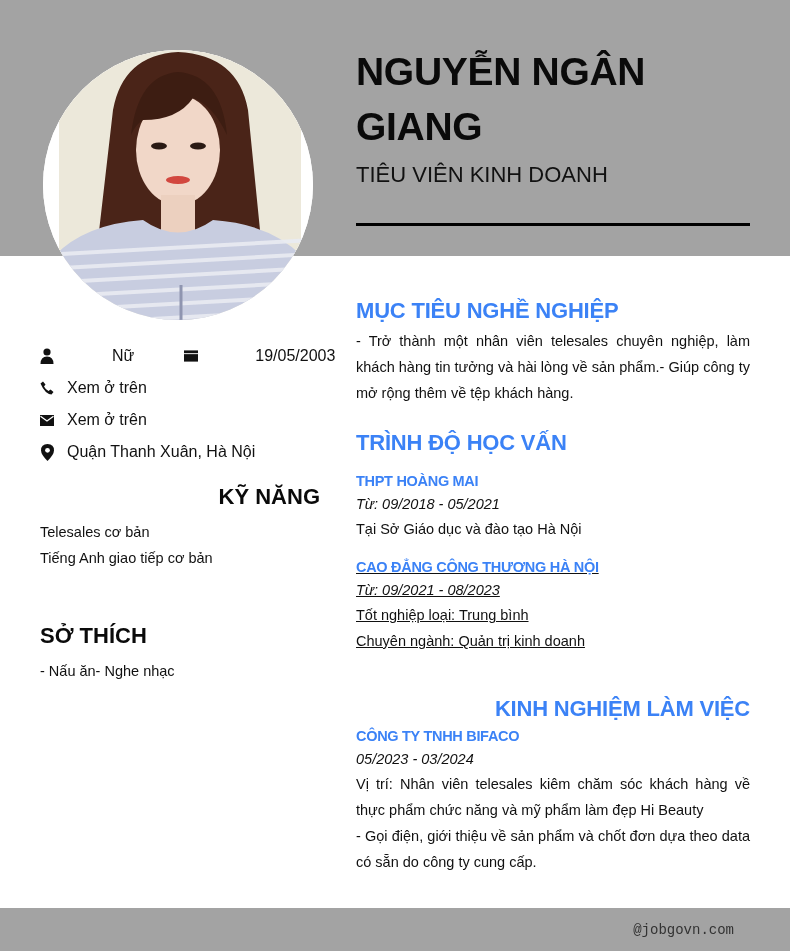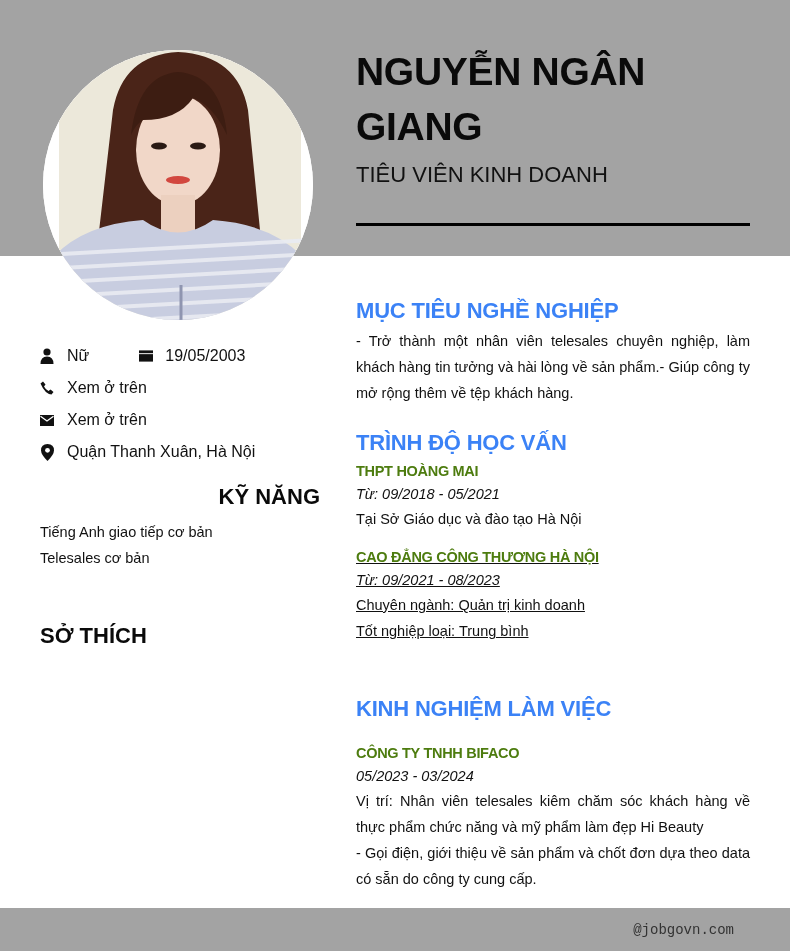--- a/index.html
+++ b/index.html
@@ -15,49 +15,49 @@
   .photo svg { width: 100%; height: 100%; display: block; }
 
   
   .name { position: absolute; left: 356px; top: 44px; width: 400px; font-size: 39px; line-height: 55px; font-weight: 700; color: #0a0a0a; letter-spacing: -0.3px; }
   .job-title { position: absolute; left: 356px; top: 162px; font-size: 22px; color: #111; }
   .name-rule { position: absolute; left: 356px; top: 223px; width: 394px; height: 3px; background: #000; }
 
   
   .info { position: absolute; left: 40px; top: 340px; width: 280px; font-size: 16px; }
   .info-row { display: flex; align-items: center; height: 32px; }
-  .info-item { display: flex; align-items: center; }
+  .info-item { display: flex; align-items: center; gap: 45px; }
   .ico { width: 14px; height: 16px; display: inline-flex; align-items: center; justify-content: center; margin-right: 13px; }
   .ico svg { display: block; }
   .info-item.birth { margin-left: 50px; justify-content: center; }
   .info-item.birth .ico { margin-right: 12px; }
 
   .section-h-left { font-size: 22px; font-weight: 700; color: #0a0a0a; }
   .skills { position: absolute; left: 40px; top: 484px; width: 280px; }
   .skills .section-h-left { margin-bottom: 9px; text-align: right; }
   .skill-item { font-size: 14.5px; line-height: 26px; color: #111; }
   .hobbies { position: absolute; left: 40px; top: 586px; width: 280px; margin-top: 37px; }
   .hobbies .section-h-left { margin-bottom: 9px; }
   .hobby-text { font-size: 14.5px; line-height: 26px; }
 
   
   .right { position: absolute; left: 356px; width: 394px; }
   .section-h { font-size: 22px; font-weight: 700; color: #3b82f6; letter-spacing: -0.2px; }
   .para { font-size: 14.5px; line-height: 26px; text-align: justify; color: #111; }
-  .sub-h { font-size: 14.5px; font-weight: 700; color: #4d7c0f; letter-spacing: -0.3px; line-height: 22px; }
+  .sub-h { font-size: 14.5px; font-weight: 700; color: #3b82f6; letter-spacing: -0.3px; line-height: 22px; }
   .date { font-size: 14.5px; font-style: italic; color: #111; line-height: 24px; }
   .line { font-size: 14.5px; line-height: 26px; color: #111; }
 
   .objective { top: 298px; }
   .objective .section-h { margin-bottom: 4px; }
   .education { top: 430px; }
-  .education .section-h { margin-bottom: 4px; }
+  .education .section-h { margin-bottom: 14px; }
   .edu-item + .edu-item { margin-top: 14px; text-decoration: underline; }
   .experience { top: 696px; }
-  .experience .section-h { margin-bottom: 20px; }
+  .experience .section-h { margin-bottom: 3px; text-align: right; }
 </style>
 </head>
 <body>
 
 <div class="header-band"></div>
 
 <div class="photo" title="Ảnh chân dung">
   <svg viewBox="0 0 270 270" xmlns="http://www.w3.org/2000/svg">
     <rect x="0" y="0" width="270" height="270" fill="#ffffff"></rect>
     <rect x="16" y="0" width="242" height="270" fill="#ece8da"></rect>
@@ -136,45 +136,46 @@
           <path d="M6.5 0 Q13 0 13 6.5 Q13 10.5 6.5 17 Q0 10.5 0 6.5 Q0 0 6.5 0 Z" fill="#111"></path>
           <circle cx="6.5" cy="6.3" r="2.4" fill="#fff"></circle>
         </svg>
     </span>
     <span>Quận Thanh Xuân, Hà Nội</span>
   </div>
 </div>
 
 <div class="skills">
   <div class="section-h-left">KỸ NĂNG</div>
+  <div class="skill-item">Telesales cơ bản</div>
   <div class="skill-item">Tiếng Anh giao tiếp cơ bản</div>
-  <div class="skill-item">Telesales cơ bản</div>
 </div>
 
 <div class="hobbies">
   <div class="section-h-left">SỞ THÍCH</div>
+  <div class="hobby-text">- Nấu ăn- Nghe nhạc</div>
 </div>
 
 <div class="right objective">
   <div class="section-h">MỤC TIÊU NGHỀ NGHIỆP</div>
   <div class="para">- Trở thành một nhân viên telesales chuyên nghiệp, làm khách hàng tin tưởng và hài lòng về sản phẩm.- Giúp công ty mở rộng thêm về tệp khách hàng.</div>
 </div>
 
 <div class="right education">
   <div class="section-h">TRÌNH ĐỘ HỌC VẤN</div>
   <div class="edu-item">
     <div class="sub-h">THPT HOÀNG MAI</div>
     <div class="date">Từ: 09/2018 - 05/2021</div>
     <div class="line">Tại Sở Giáo dục và đào tạo Hà Nội</div>
   </div>
   <div class="edu-item">
     <div class="sub-h">CAO ĐẲNG CÔNG THƯƠNG HÀ NỘI</div>
     <div class="date">Từ: 09/2021 - 08/2023</div>
+    <div class="line">Tốt nghiệp loại: Trung bình</div>
     <div class="line">Chuyên ngành: Quản trị kinh doanh</div>
-    <div class="line">Tốt nghiệp loại: Trung bình</div>
   </div>
 </div>
 
 <div class="right experience">
   <div class="section-h">KINH NGHIỆM LÀM VIỆC</div>
   <div class="exp-item">
     <div class="sub-h">CÔNG TY TNHH BIFACO</div>
     <div class="date">05/2023 - 03/2024</div>
     <div class="para">Vị trí: Nhân viên telesales kiêm chăm sóc khách hàng về thực phẩm chức năng và mỹ phẩm làm đẹp Hi Beauty</div>
     <div class="para">- Gọi điện, giới thiệu về sản phẩm và chốt đơn dựa theo data có sẵn do công ty cung cấp.</div>

